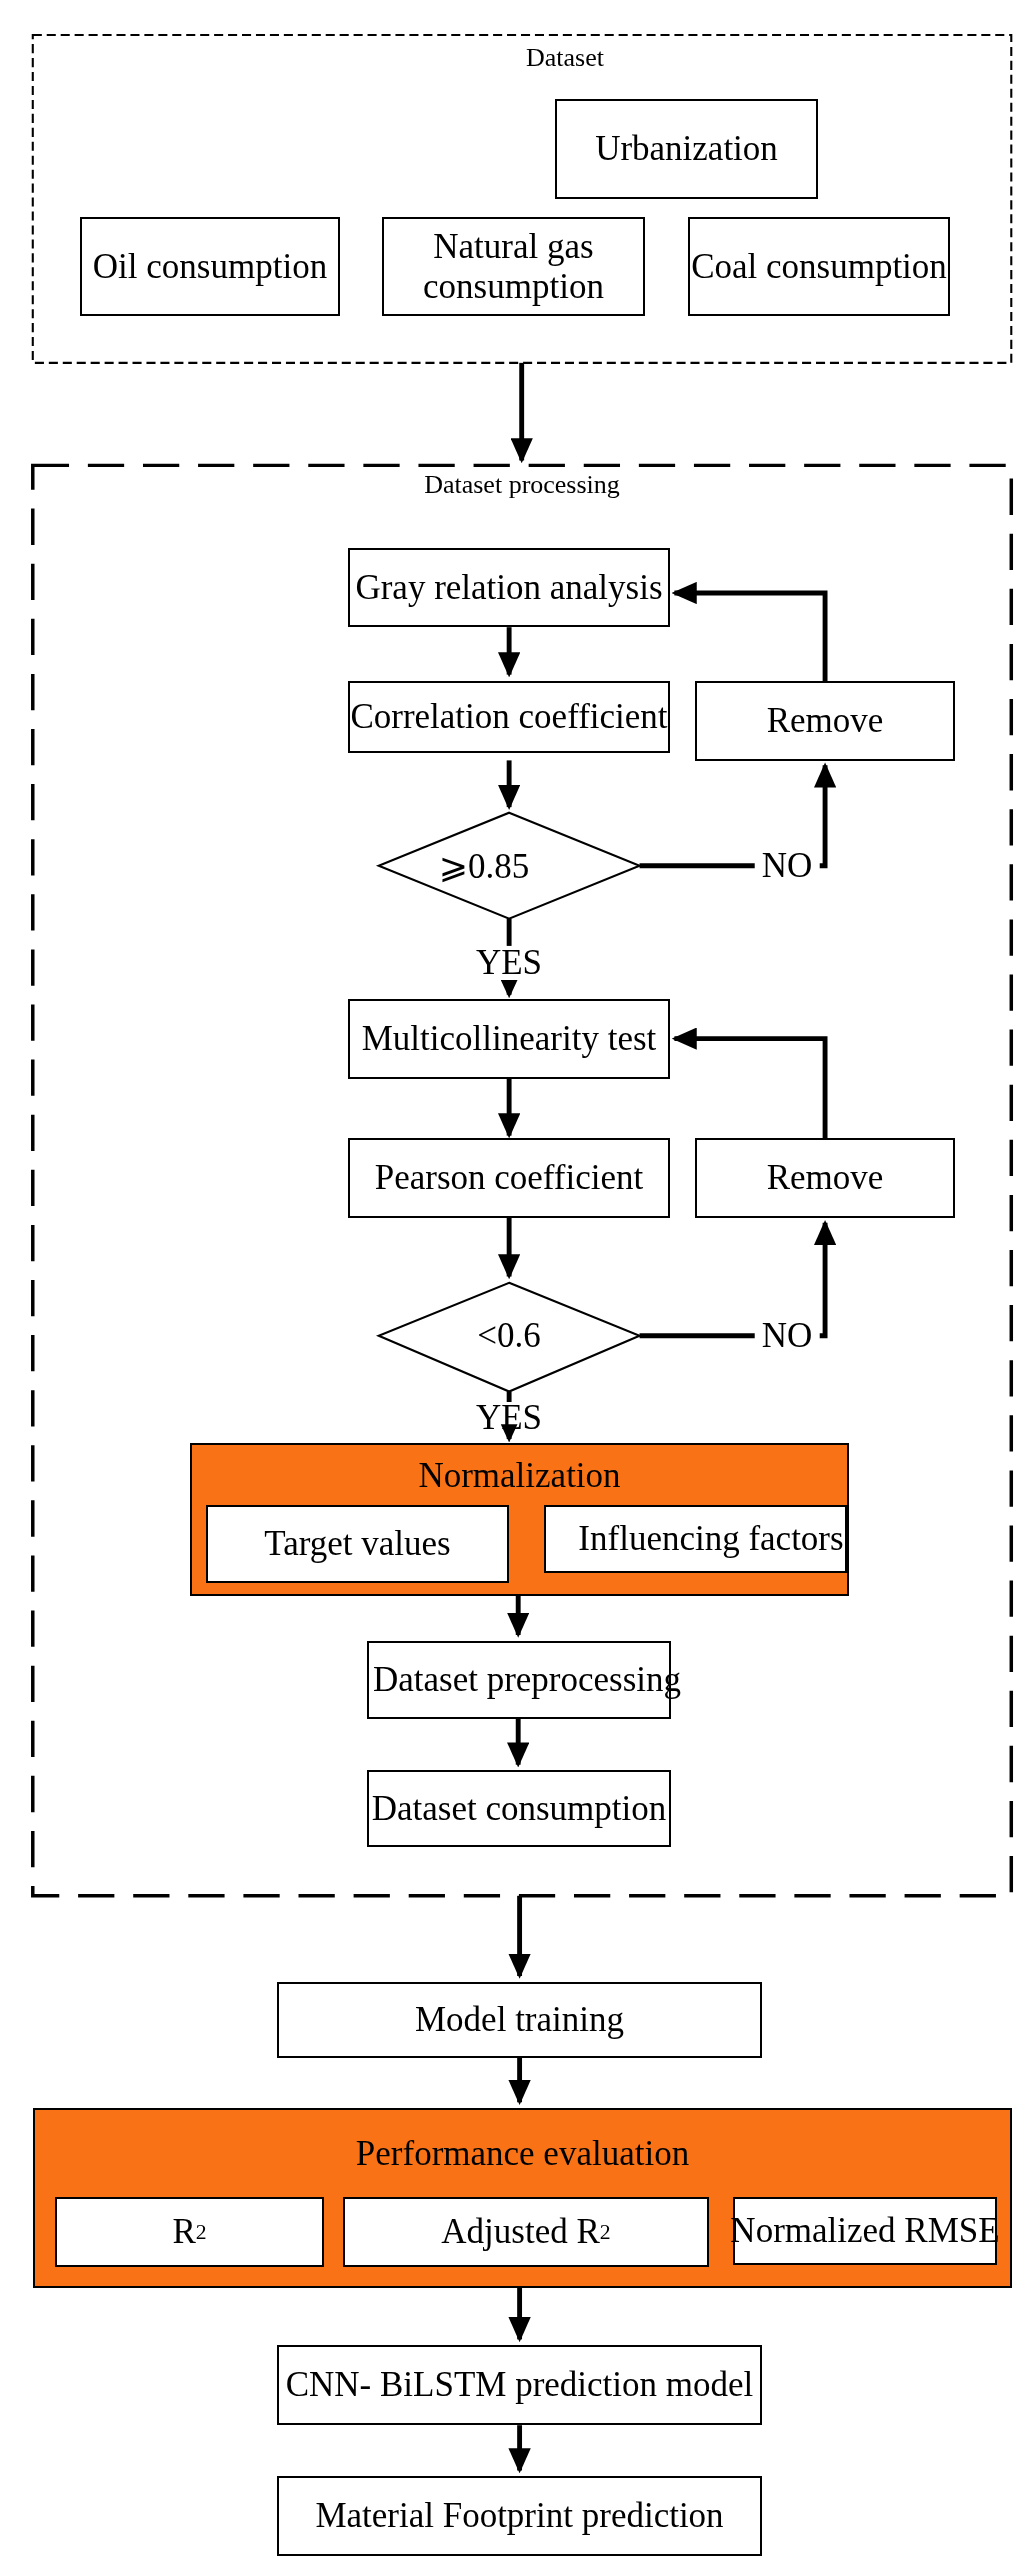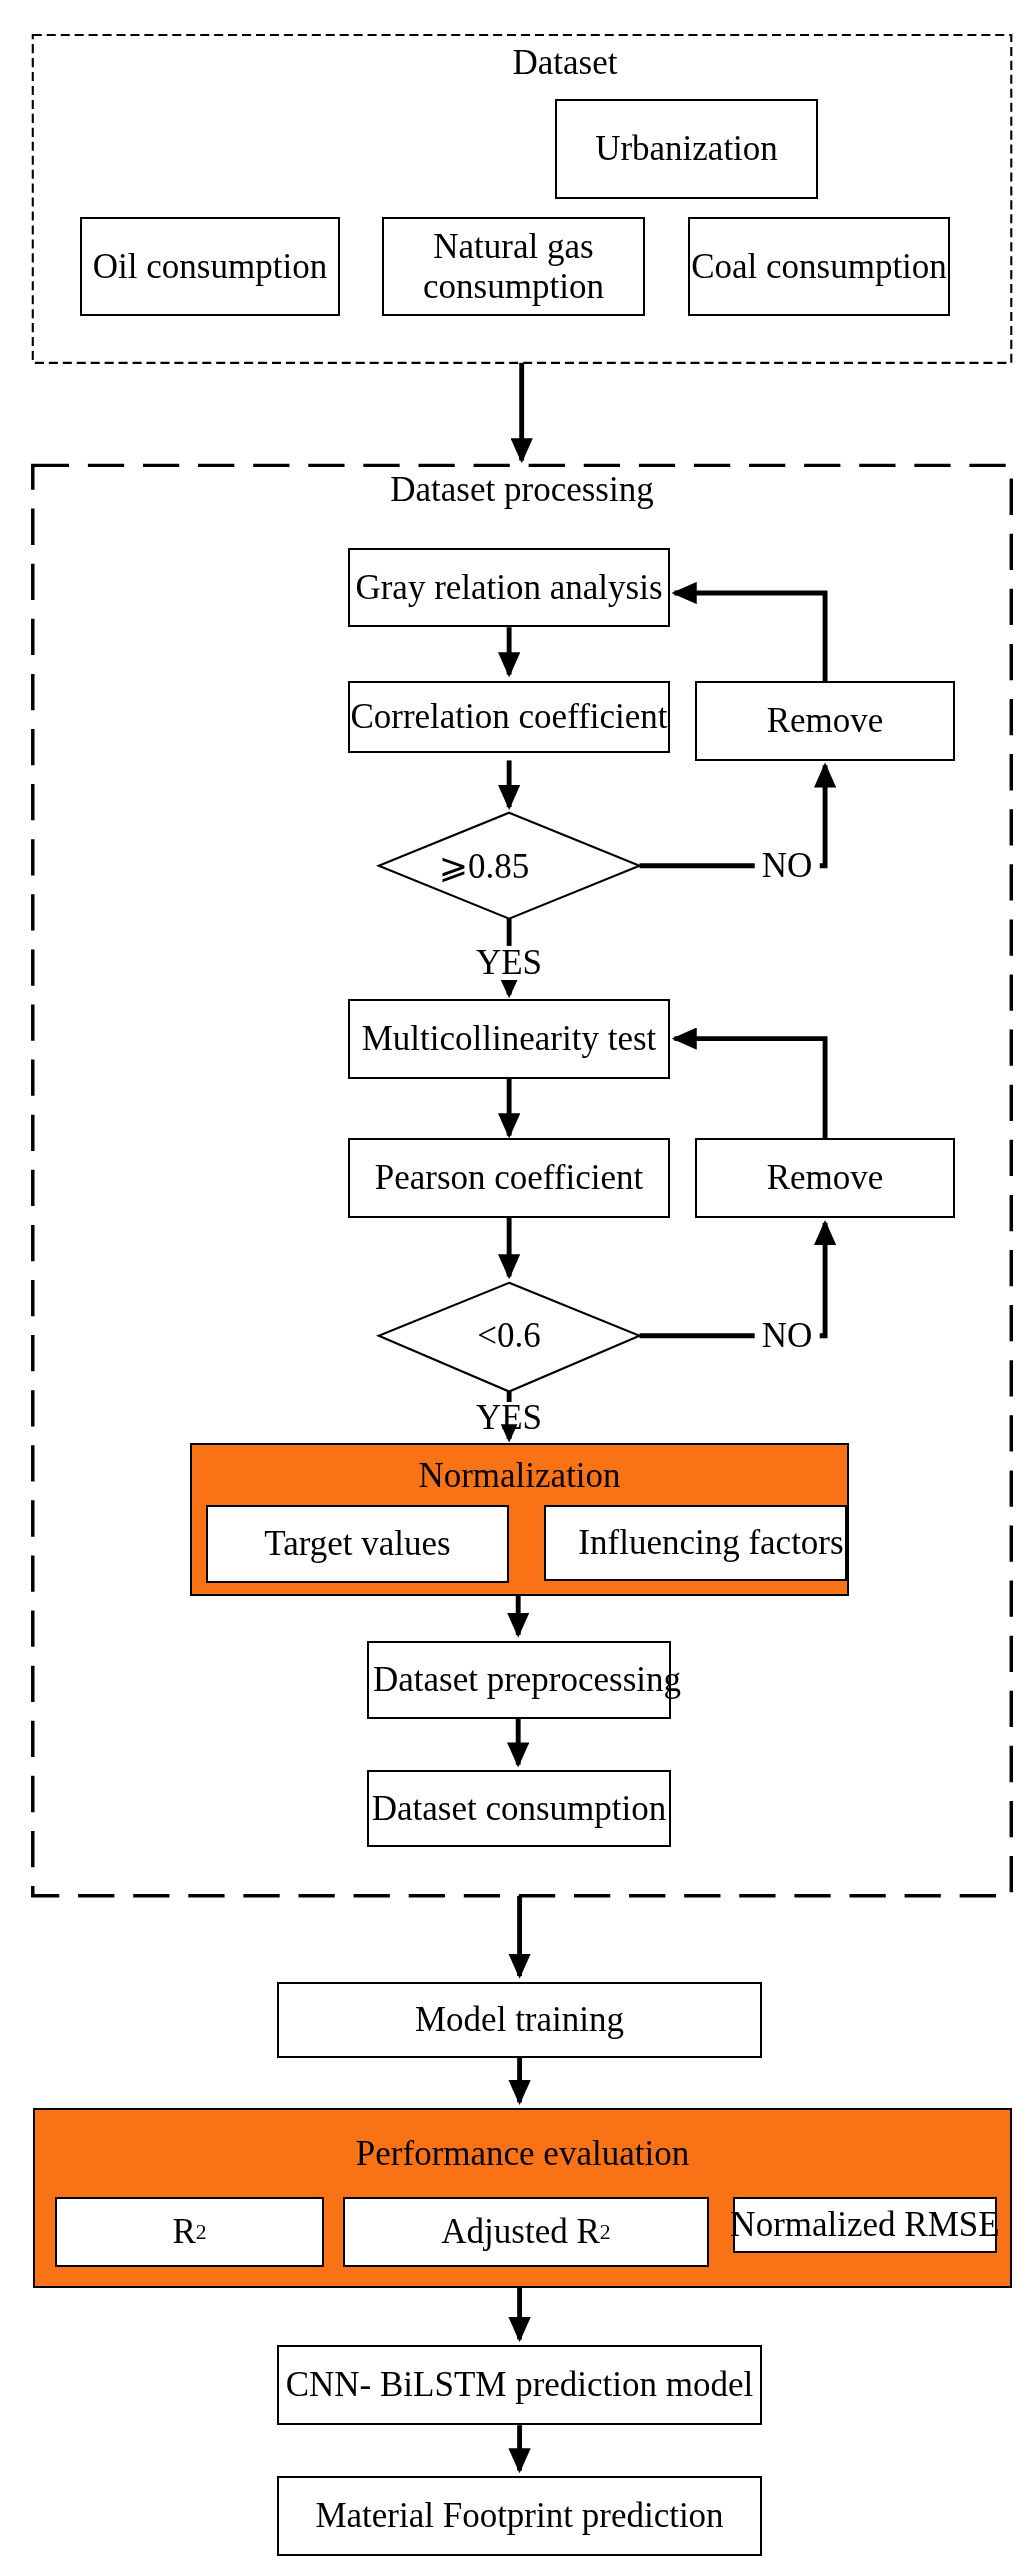--- a/index.html
+++ b/index.html
@@ -37,21 +37,21 @@
   .box.wrap { white-space: normal; }
   .frame {
     position: absolute;
     box-sizing: border-box;
     border: 2.1px solid #000000;
     background: #f97316;
   }
   .title {
     position: absolute;
     transform: translateX(-50%);
-    font-size: 35px;
+    font-size: 26px;
     white-space: nowrap;
   }
   .clabel {
     position: absolute;
     left: 0;
     right: 0;
     text-align: center;
     font-size: 35px;
     white-space: nowrap;
   }
@@ -146,38 +146,38 @@
   <div class="box" style="left:348px; top:1138px; width:322px; height:80px;">Pearson coefficient</div>
   <div class="box" style="left:695px; top:1138px; width:260px; height:80px;">Remove</div>
 
   <div class="dlabel" style="left:509px; top:1336px;">&lt;0.6</div>
   <div class="flow-label masked" style="left:787px; top:1336px;">NO</div>
   <div class="flow-label" style="left:509px; top:1418px;">YES</div>
 
   <div class="frame" style="left:190px; top:1443px; width:659px; height:153px;">
     <div class="clabel" style="top:11px;">Normalization</div>
     <div class="box" style="left:14px; top:60px; width:303px; height:78px;">Target values</div>
-    <div class="box" style="left:352px; top:60px; width:303px; height:76px;padding-left:31px;">Influencing factors</div>
+    <div class="box" style="left:352px; top:60px; width:303px; height:68px;padding-left:31px;">Influencing factors</div>
   </div>
 
   <div class="box" style="left:367px; top:1641px; width:304px; height:78px;padding-left:16px;">Dataset preprocessing</div>
   <div class="box" style="left:367px; top:1770px; width:304px; height:77px;">Dataset consumption</div>
 
   <div class="box" style="left:277px; top:1982px; width:485px; height:76px;">Model training</div>
 
   <div class="frame" style="left:33px; top:2108px; width:979px; height:180px;">
     <div class="clabel" style="top:24px;">Performance evaluation</div>
     <div class="box" style="left:20px; top:87px; width:269px; height:70px;">
         <span>R</span>
         <sup>2</sup>
       </div>
     <div class="box" style="left:308px; top:87px; width:366px; height:70px;">
         <span>Adjusted R</span>
         <sup>2</sup>
       </div>
-    <div class="box" style="left:698px; top:87px; width:264px; height:56px;text-align:center;">Normalized RMSE</div>
+    <div class="box" style="left:698px; top:87px; width:264px; height:68px;text-align:center;">Normalized RMSE</div>
   </div>
 
   <div class="box" style="left:277px; top:2345px; width:485px; height:80px;">CNN- BiLSTM prediction model</div>
   <div class="box" style="left:277px; top:2476px; width:485px; height:80px;">Material Footprint prediction</div>
 
 </div>
 
 
 </body></html>

